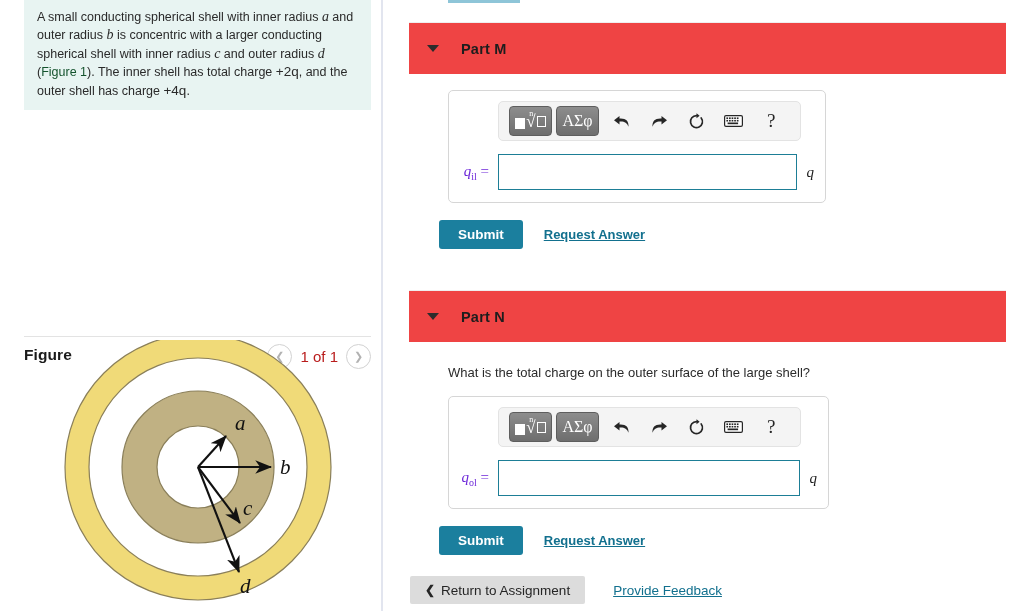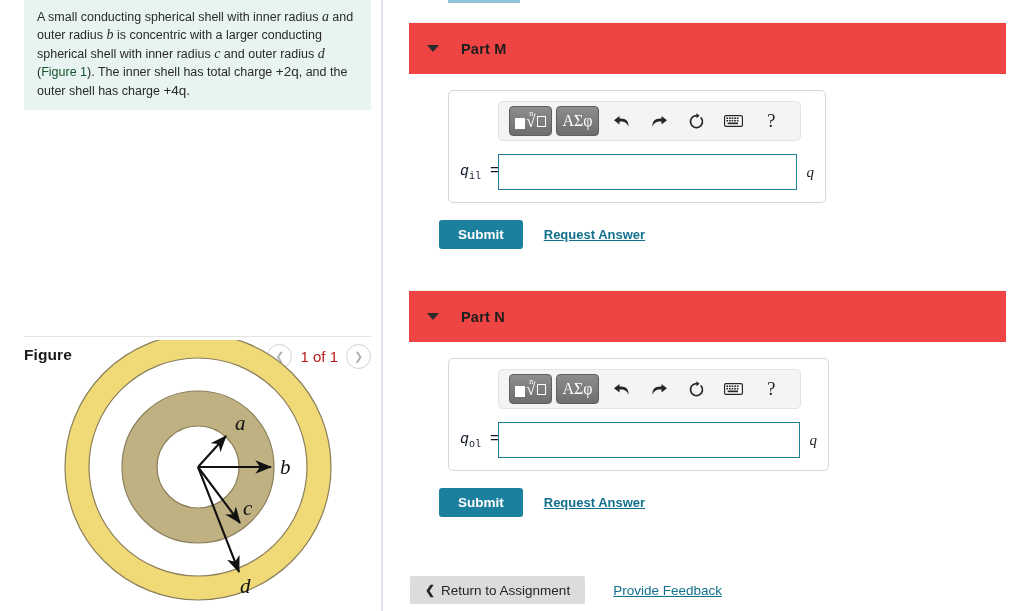--- a/index.html
+++ b/index.html
@@ -104,21 +104,21 @@
   .greek { font-family: "Liberation Serif", serif; font-size: 16px; }
   .mb-icon {
     width: 39px; height: 30px; display: flex; align-items: center; justify-content: center;
     color: #262626; cursor: pointer; font-size: 17px;
   }
   .icon-svg { display:block; }
 
   .answer-row { display: flex; align-items: center; margin-top: 13px; }
   .ans-label {
     width: 38px; text-align: right; padding-right: 9px;
-    font-family: Liberation Mono, monospace; font-style: italic; font-size: 15px; color: #0f172a;
+    font-family: Liberation Serif, serif; font-style: italic; font-size: 15px; color: #6d28d9;
     white-space: nowrap;
   }
   .ans-label sub { font-size: 10px; font-style: normal; }
   .ans-input {
     flex: 1; height: 36px; border: 1.5px solid #1d7e96; background: #fff;
     outline: none; font-size: 14px; padding: 0 7px;
     font-family: "Liberation Sans", sans-serif;
   }
   .ans-unit {
     margin-left: 10px; font-family: "Liberation Serif", serif; font-style: italic;
@@ -272,20 +272,21 @@
         <button class="submit-btn">Submit</button>
         <span class="req-link">Request Answer</span>
       </div>
     </div>
 
     <div class="part-section" style="top:290px;">
       <div class="part-header">
         <div class="caret"></div>
         <div class="part-title">Part N</div>
       </div>
+      <div class="question-text">What is the total charge on the outer surface of the large shell?</div>
 
       <div class="answer-box" style="width:381px;">
         <div class="mathbar">
           <div class="mb-btn sqrt">
             <span class="sq-white"></span>
               <span class="radical"><sup>n</sup>√</span>
               <span class="box-out"></span>
           </div>
           <div class="mb-btn">
             <span class="greek">ΑΣφ</span>

